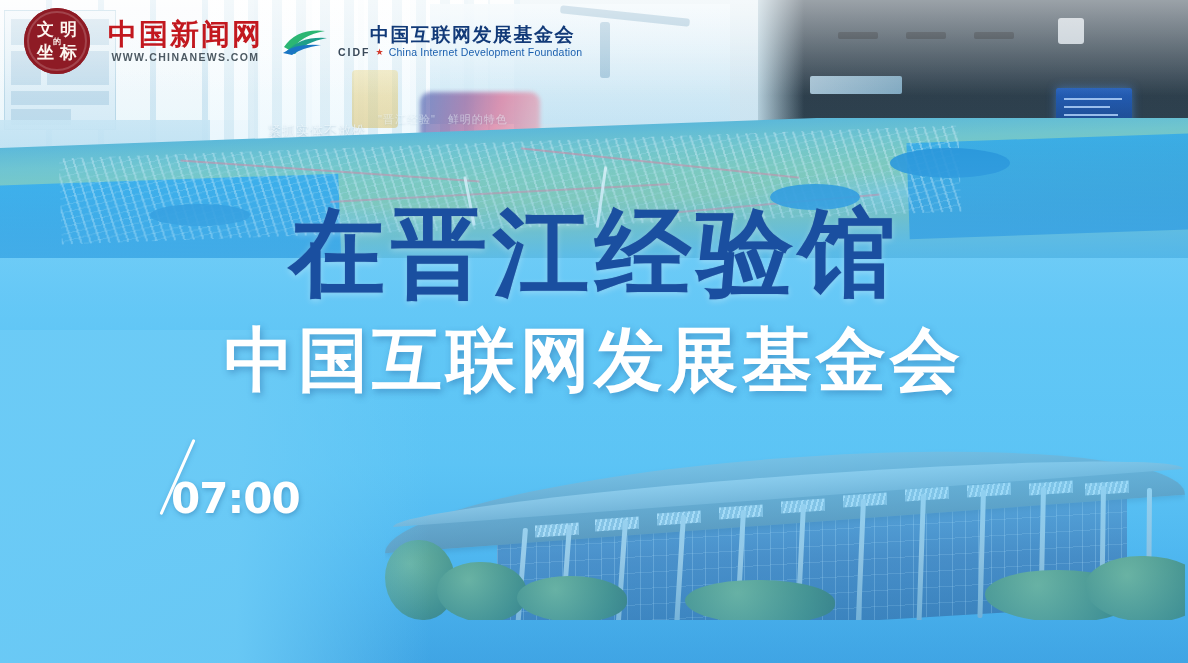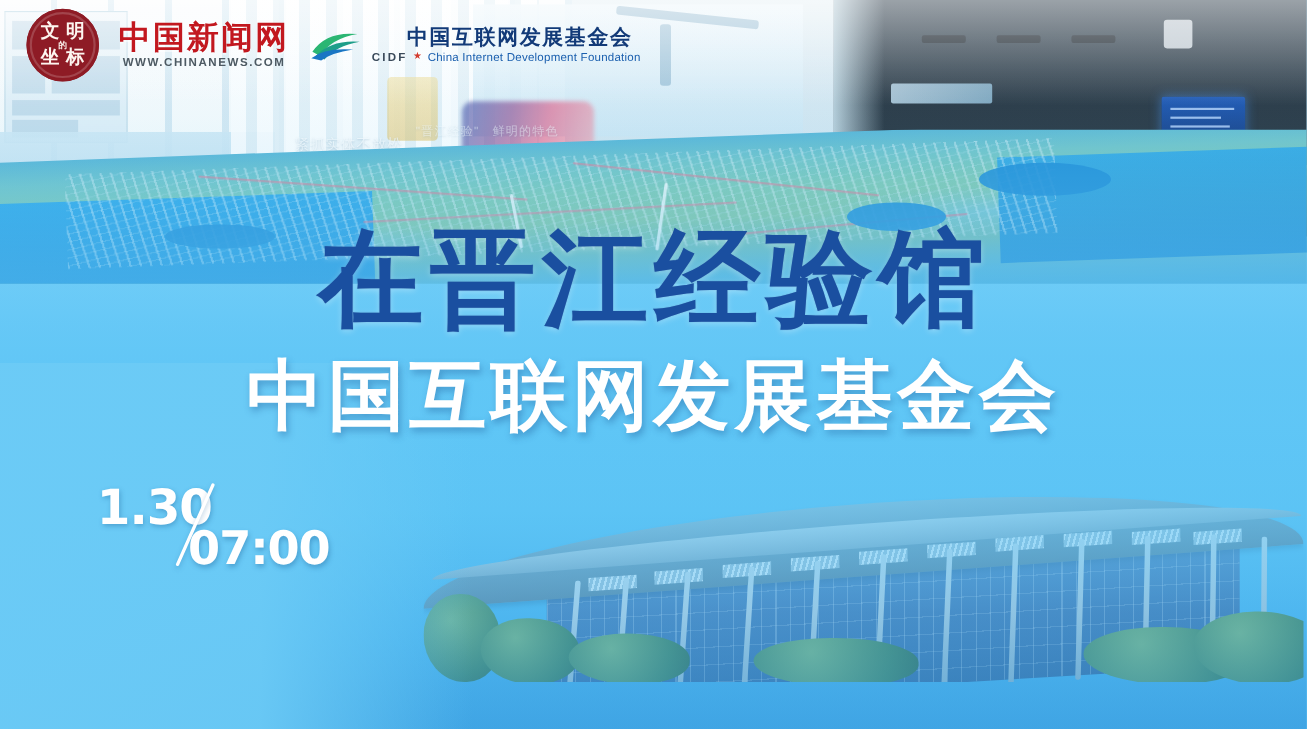--- a/index.html
+++ b/index.html
@@ -489,19 +489,18 @@
           <span>China Internet Development Foundation</span>
         </div>
       </div>
     </div>
   </div>
 
   <div class="title-main">在晋江经验馆</div>
   <div class="title-sub">中国互联网发展基金会</div>
 
   <div class="datetime">
-    <div class="date">1.30</div>
     <div class="slash"></div>
     <div class="time">07:00</div>
   </div>
 
 
 </div>
 
 </body></html>

